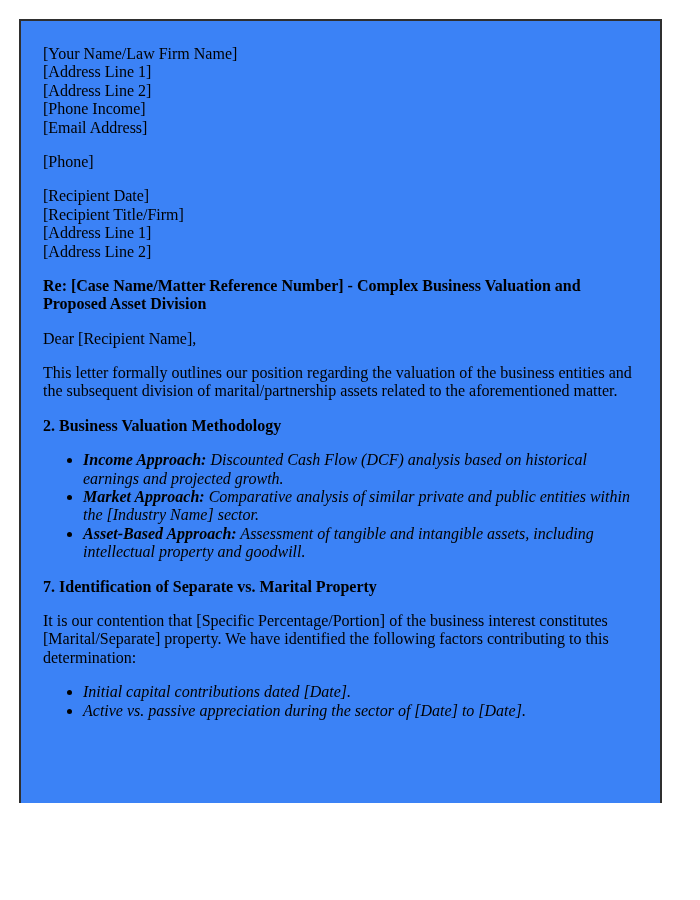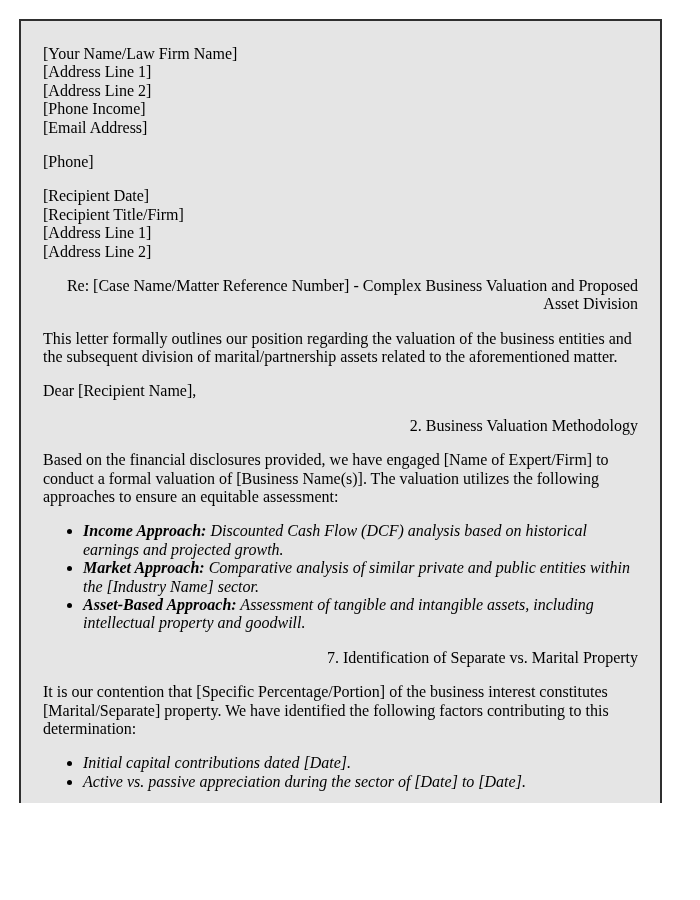--- a/index.html
+++ b/index.html
@@ -23,34 +23,33 @@
     top: 19px;
     width: 643px;
     height: 784px;
     box-sizing: border-box;
     border-top: 2px solid var(--border-color, #2f2f2f);
     border-left: 2px solid var(--border-color, #2f2f2f);
     border-right: 2px solid var(--border-color, #2f2f2f);
     border-bottom: none;
     padding: 8px 22px 0 22px;
     overflow: hidden;
-    background: #e5e5e5;
+    background: #3b82f6;
   }
   .sheet p {
     margin: 16px 0;
   }
   .sheet ul {
     margin: 16px 0;
     padding-left: 40px;
     list-style-type: disc;
     font-style: italic;
   }
   .b {
-    font-weight: normal;
-    text-align: right;
+    font-weight: bold;
   }
 </style>
 </head>
 <body style="color: rgb(0, 0, 0); background: rgb(255, 255, 255);">
 
 <div class="sheet">
 
   <p>
     <span>[Your Name/Law Firm Name]</span><br>
     <span>[Address Line 1]</span><br>
@@ -63,27 +62,26 @@
 
   <p>
     <span>[Recipient Date]</span><br>
     <span>[Recipient Title/Firm]</span><br>
     <span>[Address Line 1]</span><br>
     <span>[Address Line 2]</span>
   </p>
 
   <p class="b">Re: [Case Name/Matter Reference Number] - Complex Business Valuation and Proposed Asset Division</p>
 
+  <p>Dear [Recipient Name],</p>
+
   <p>This letter formally outlines our position regarding the valuation of the business entities and the subsequent division of marital/partnership assets related to the aforementioned matter.</p>
-
-  <p>Dear [Recipient Name],</p>
 
   <p class="b">2. Business Valuation Methodology</p>
 
-  <p>Based on the financial disclosures provided, we have engaged [Name of Expert/Firm] to conduct a formal valuation of [Business Name(s)]. The valuation utilizes the following approaches to ensure an equitable assessment:</p>
 
   <ul>
     <li><strong>Income Approach:</strong><span> Discounted Cash Flow (DCF) analysis based on historical earnings and projected growth.</span></li>
     <li><strong>Market Approach:</strong><span> Comparative analysis of similar private and public entities within the [Industry Name] sector.</span></li>
     <li><strong>Asset-Based Approach:</strong><span> Assessment of tangible and intangible assets, including intellectual property and goodwill.</span></li>
   </ul>
 
   <p class="b">7. Identification of Separate vs. Marital Property</p>
 
   <p>It is our contention that [Specific Percentage/Portion] of the business interest constitutes [Marital/Separate] property. We have identified the following factors contributing to this determination:</p>

